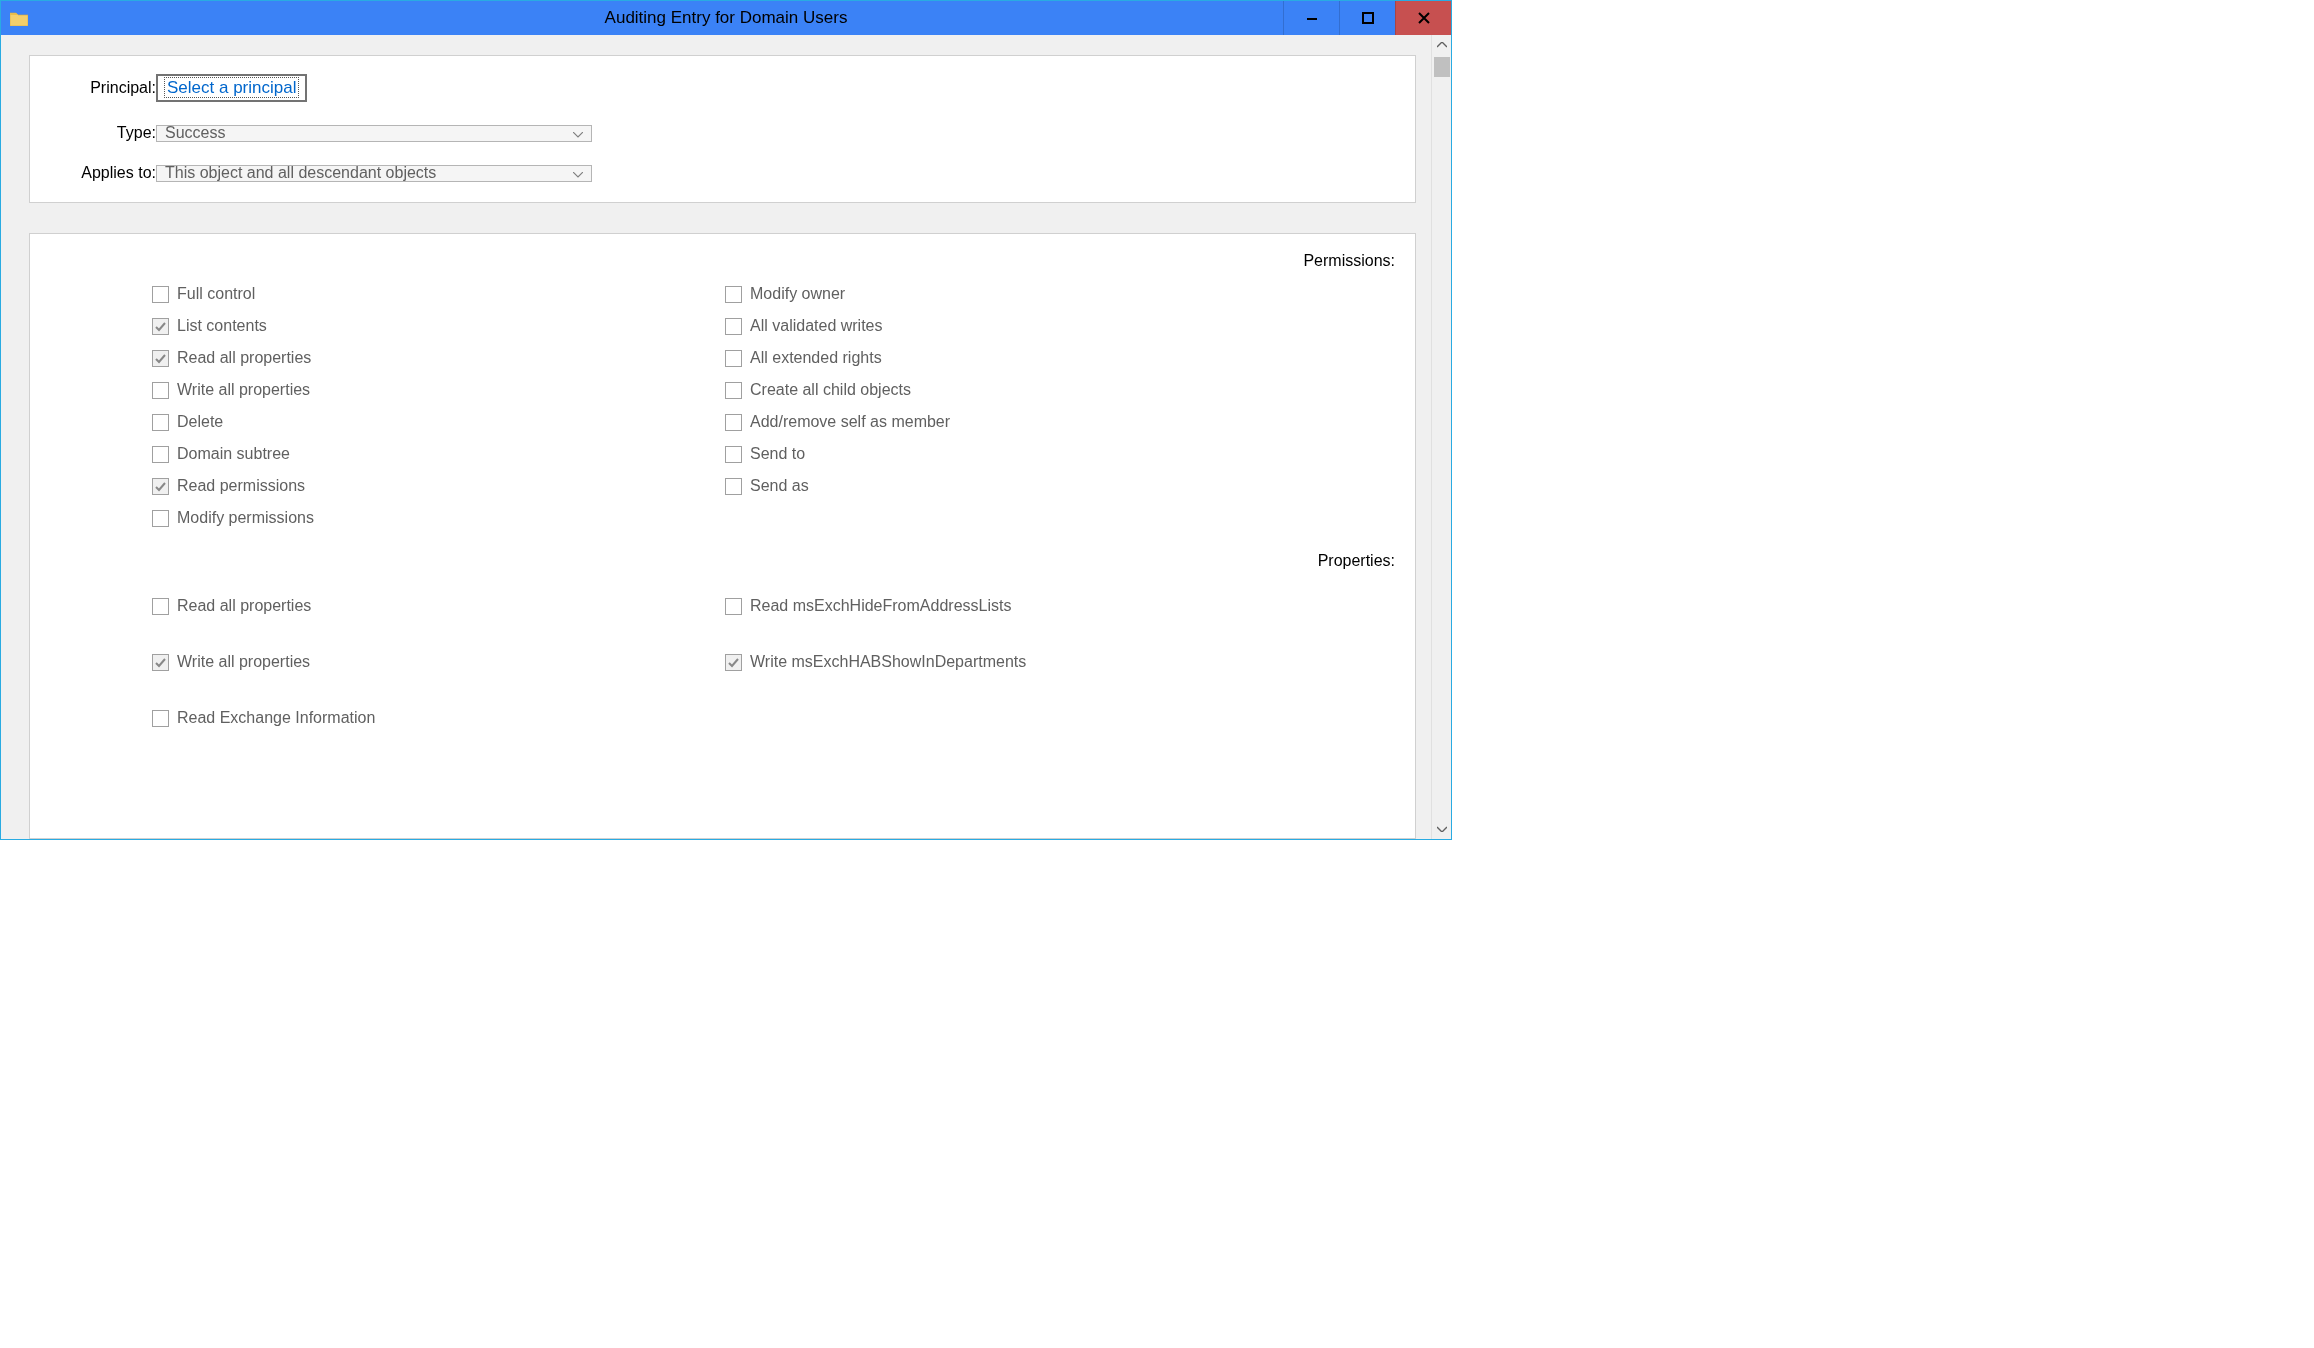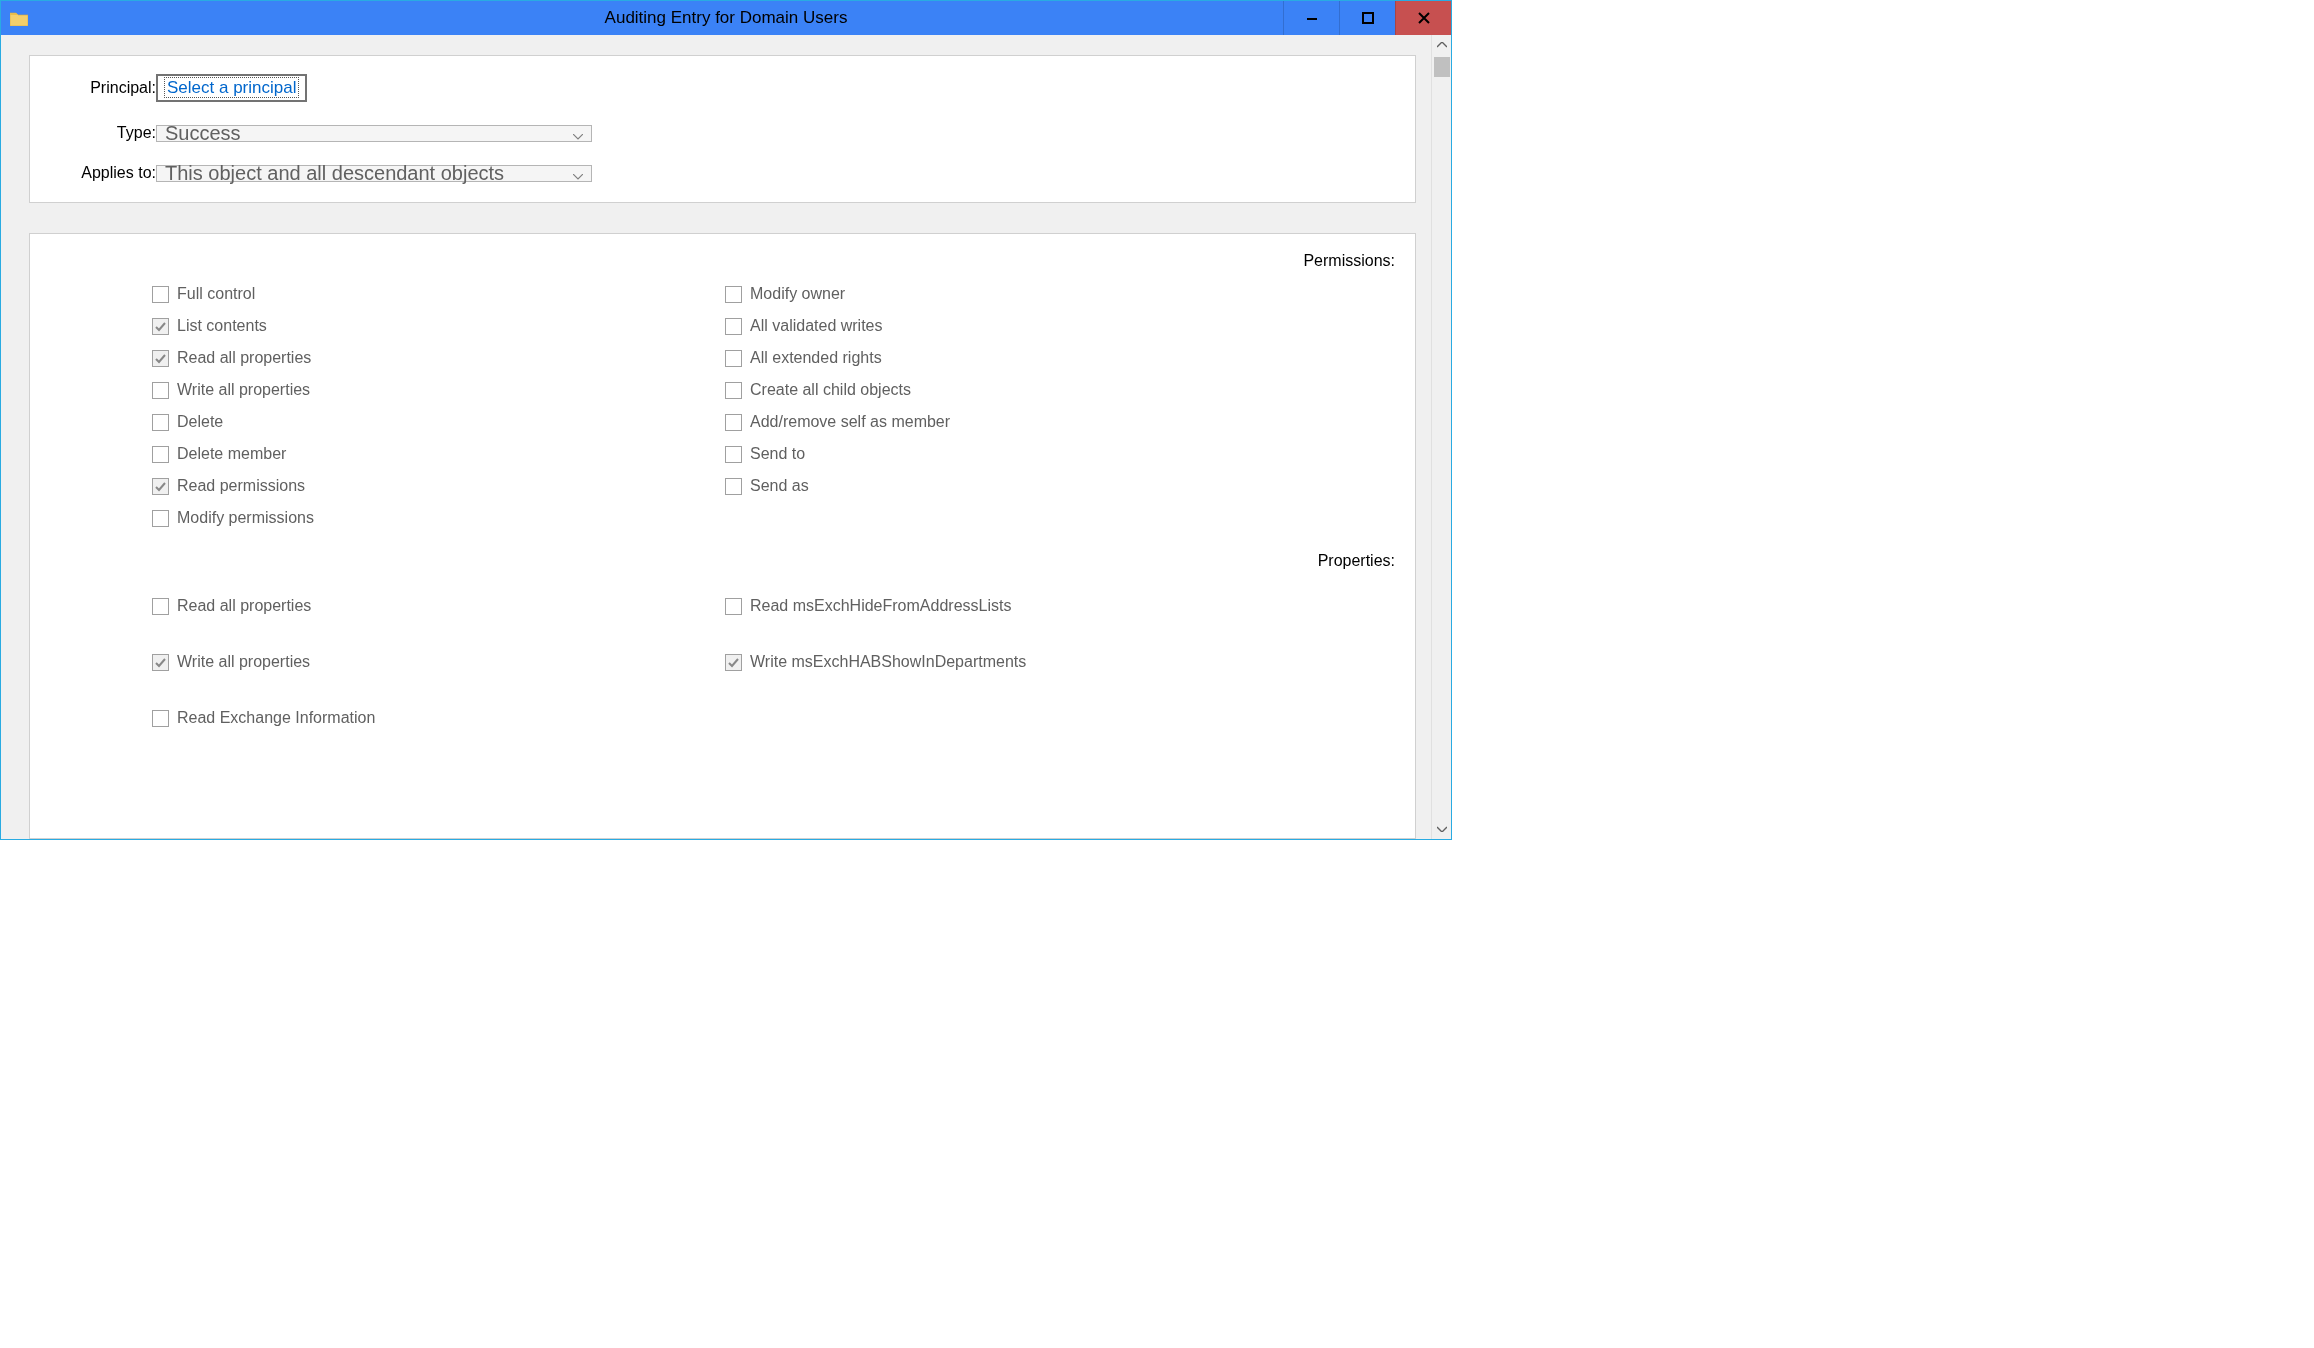--- a/index.html
+++ b/index.html
@@ -108,21 +108,21 @@
     }
     .combo {
       width: 436px;
       height: 17px;
       border: 1px solid #b5b5b5;
       background: #f5f5f5;
       display: flex;
       align-items: center;
       padding: 0 8px;
       color: #606060;
-      font-size: 20px;
+      font-size: 16px;
       position: relative;
     }
     .combo-arrow {
       margin-left: auto;
       color: #808080;
     }
     .section-heading {
       font-size: 16px;
       color: #000;
       margin-bottom: 8px;
@@ -279,21 +279,21 @@
               <div class="cb-row">
                 <span class="checkbox"></span>
                 <span class="cb-label">Write all properties</span>
               </div>
               <div class="cb-row">
                 <span class="checkbox"></span>
                 <span class="cb-label">Delete</span>
               </div>
               <div class="cb-row">
                 <span class="checkbox"></span>
-                <span class="cb-label">Delete member</span>
+                <span class="cb-label">Domain subtree</span>
               </div>
               <div class="cb-row">
                 <span class="checkbox checked-disabled">
                   <svg width="13" height="13" viewBox="0 0 13 13">
                     <path d="M2 7 L5 10 L11 3" fill="none" stroke="#888" stroke-width="2"></path>
                   </svg>
                 </span>
                 <span class="cb-label">Read permissions</span>
               </div>
               <div class="cb-row">

